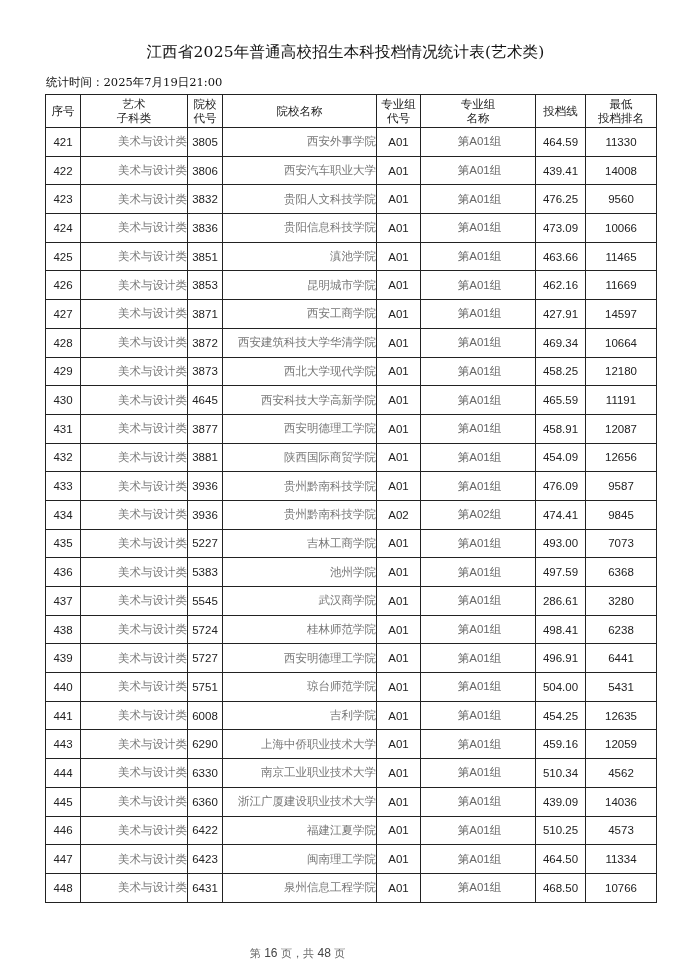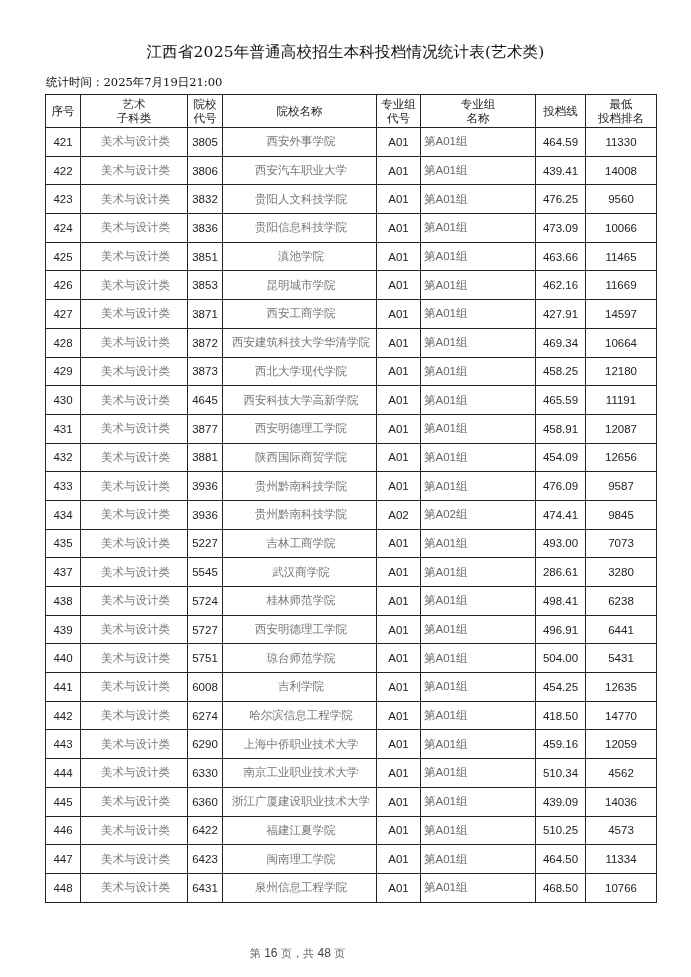--- a/index.html
+++ b/index.html
@@ -18,22 +18,22 @@
     }
     table.grid th, table.grid td {
       border: 1px solid #222; padding: 0; overflow: hidden; white-space: nowrap;
     }
     table.grid th {
       height: 32px; font-family: "DejaVu Sans", sans-serif; font-weight: normal;
       font-size: 11.5px; line-height: 14px; text-align: center; color: #222;
     }
     table.grid td { height: 27.7px; font-size: 11.5px; color: #222; }
     .c-num { text-align: center; font-family: "Liberation Sans", sans-serif; font-size: 12px; }
-    .c-cn { text-align: center; padding-left: 3px !important; font-family: "DejaVu Serif", serif; font-size: 11px; color: #777 !important; }
-    .c-grp { text-align: left; padding-left: 3px !important; font-family: "Liberation Sans", sans-serif; font-size: 12px; color: #666 !important; margin-left: 48px; }
+    .c-cn { text-align: right; padding-left: 3px !important; font-family: "DejaVu Serif", serif; font-size: 11px; color: #777 !important; }
+    .c-grp { text-align: center; padding-left: 3px !important; font-family: "Liberation Sans", sans-serif; font-size: 12px; color: #666 !important; margin-left: 48px; }
     .footer {
       position: absolute; left: 0; top: 946px; width: 595px; text-align: center;
       font-family: "DejaVu Serif", serif; font-size: 11px; color: #666;
     }
     .footer b { font-family: "Liberation Sans", sans-serif; font-weight: normal; color: #444; font-size: 12px; }
   </style>
 </head>
 <body>
 
 <div class="title">江西省2025年普通高校招生本科投档情况统计表(艺术类)</div>
@@ -228,20 +228,30 @@
         <td class="c-num">435</td>
         <td class="c-cn">美术与设计类</td>
         <td class="c-num">5227</td>
         <td class="c-cn">吉林工商学院</td>
         <td class="c-num">A01</td>
         <td class="c-grp">第A01组</td>
         <td class="c-num">493.00</td>
         <td class="c-num">7073</td>
       </tr>
       <tr>
+        <td class="c-num">436</td>
+        <td class="c-cn">美术与设计类</td>
+        <td class="c-num">5383</td>
+        <td class="c-cn">池州学院</td>
+        <td class="c-num">A01</td>
+        <td class="c-grp">第A01组</td>
+        <td class="c-num">497.59</td>
+        <td class="c-num">6368</td>
+      </tr>
+      <tr>
         <td class="c-num">437</td>
         <td class="c-cn">美术与设计类</td>
         <td class="c-num">5545</td>
         <td class="c-cn">武汉商学院</td>
         <td class="c-num">A01</td>
         <td class="c-grp">第A01组</td>
         <td class="c-num">286.61</td>
         <td class="c-num">3280</td>
       </tr>
       <tr>
@@ -276,30 +286,20 @@
       </tr>
       <tr>
         <td class="c-num">441</td>
         <td class="c-cn">美术与设计类</td>
         <td class="c-num">6008</td>
         <td class="c-cn">吉利学院</td>
         <td class="c-num">A01</td>
         <td class="c-grp">第A01组</td>
         <td class="c-num">454.25</td>
         <td class="c-num">12635</td>
-      </tr>
-      <tr>
-        <td class="c-num">442</td>
-        <td class="c-cn">美术与设计类</td>
-        <td class="c-num">6274</td>
-        <td class="c-cn">哈尔滨信息工程学院</td>
-        <td class="c-num">A01</td>
-        <td class="c-grp">第A01组</td>
-        <td class="c-num">418.50</td>
-        <td class="c-num">14770</td>
       </tr>
       <tr>
         <td class="c-num">443</td>
         <td class="c-cn">美术与设计类</td>
         <td class="c-num">6290</td>
         <td class="c-cn">上海中侨职业技术大学</td>
         <td class="c-num">A01</td>
         <td class="c-grp">第A01组</td>
         <td class="c-num">459.16</td>
         <td class="c-num">12059</td>

